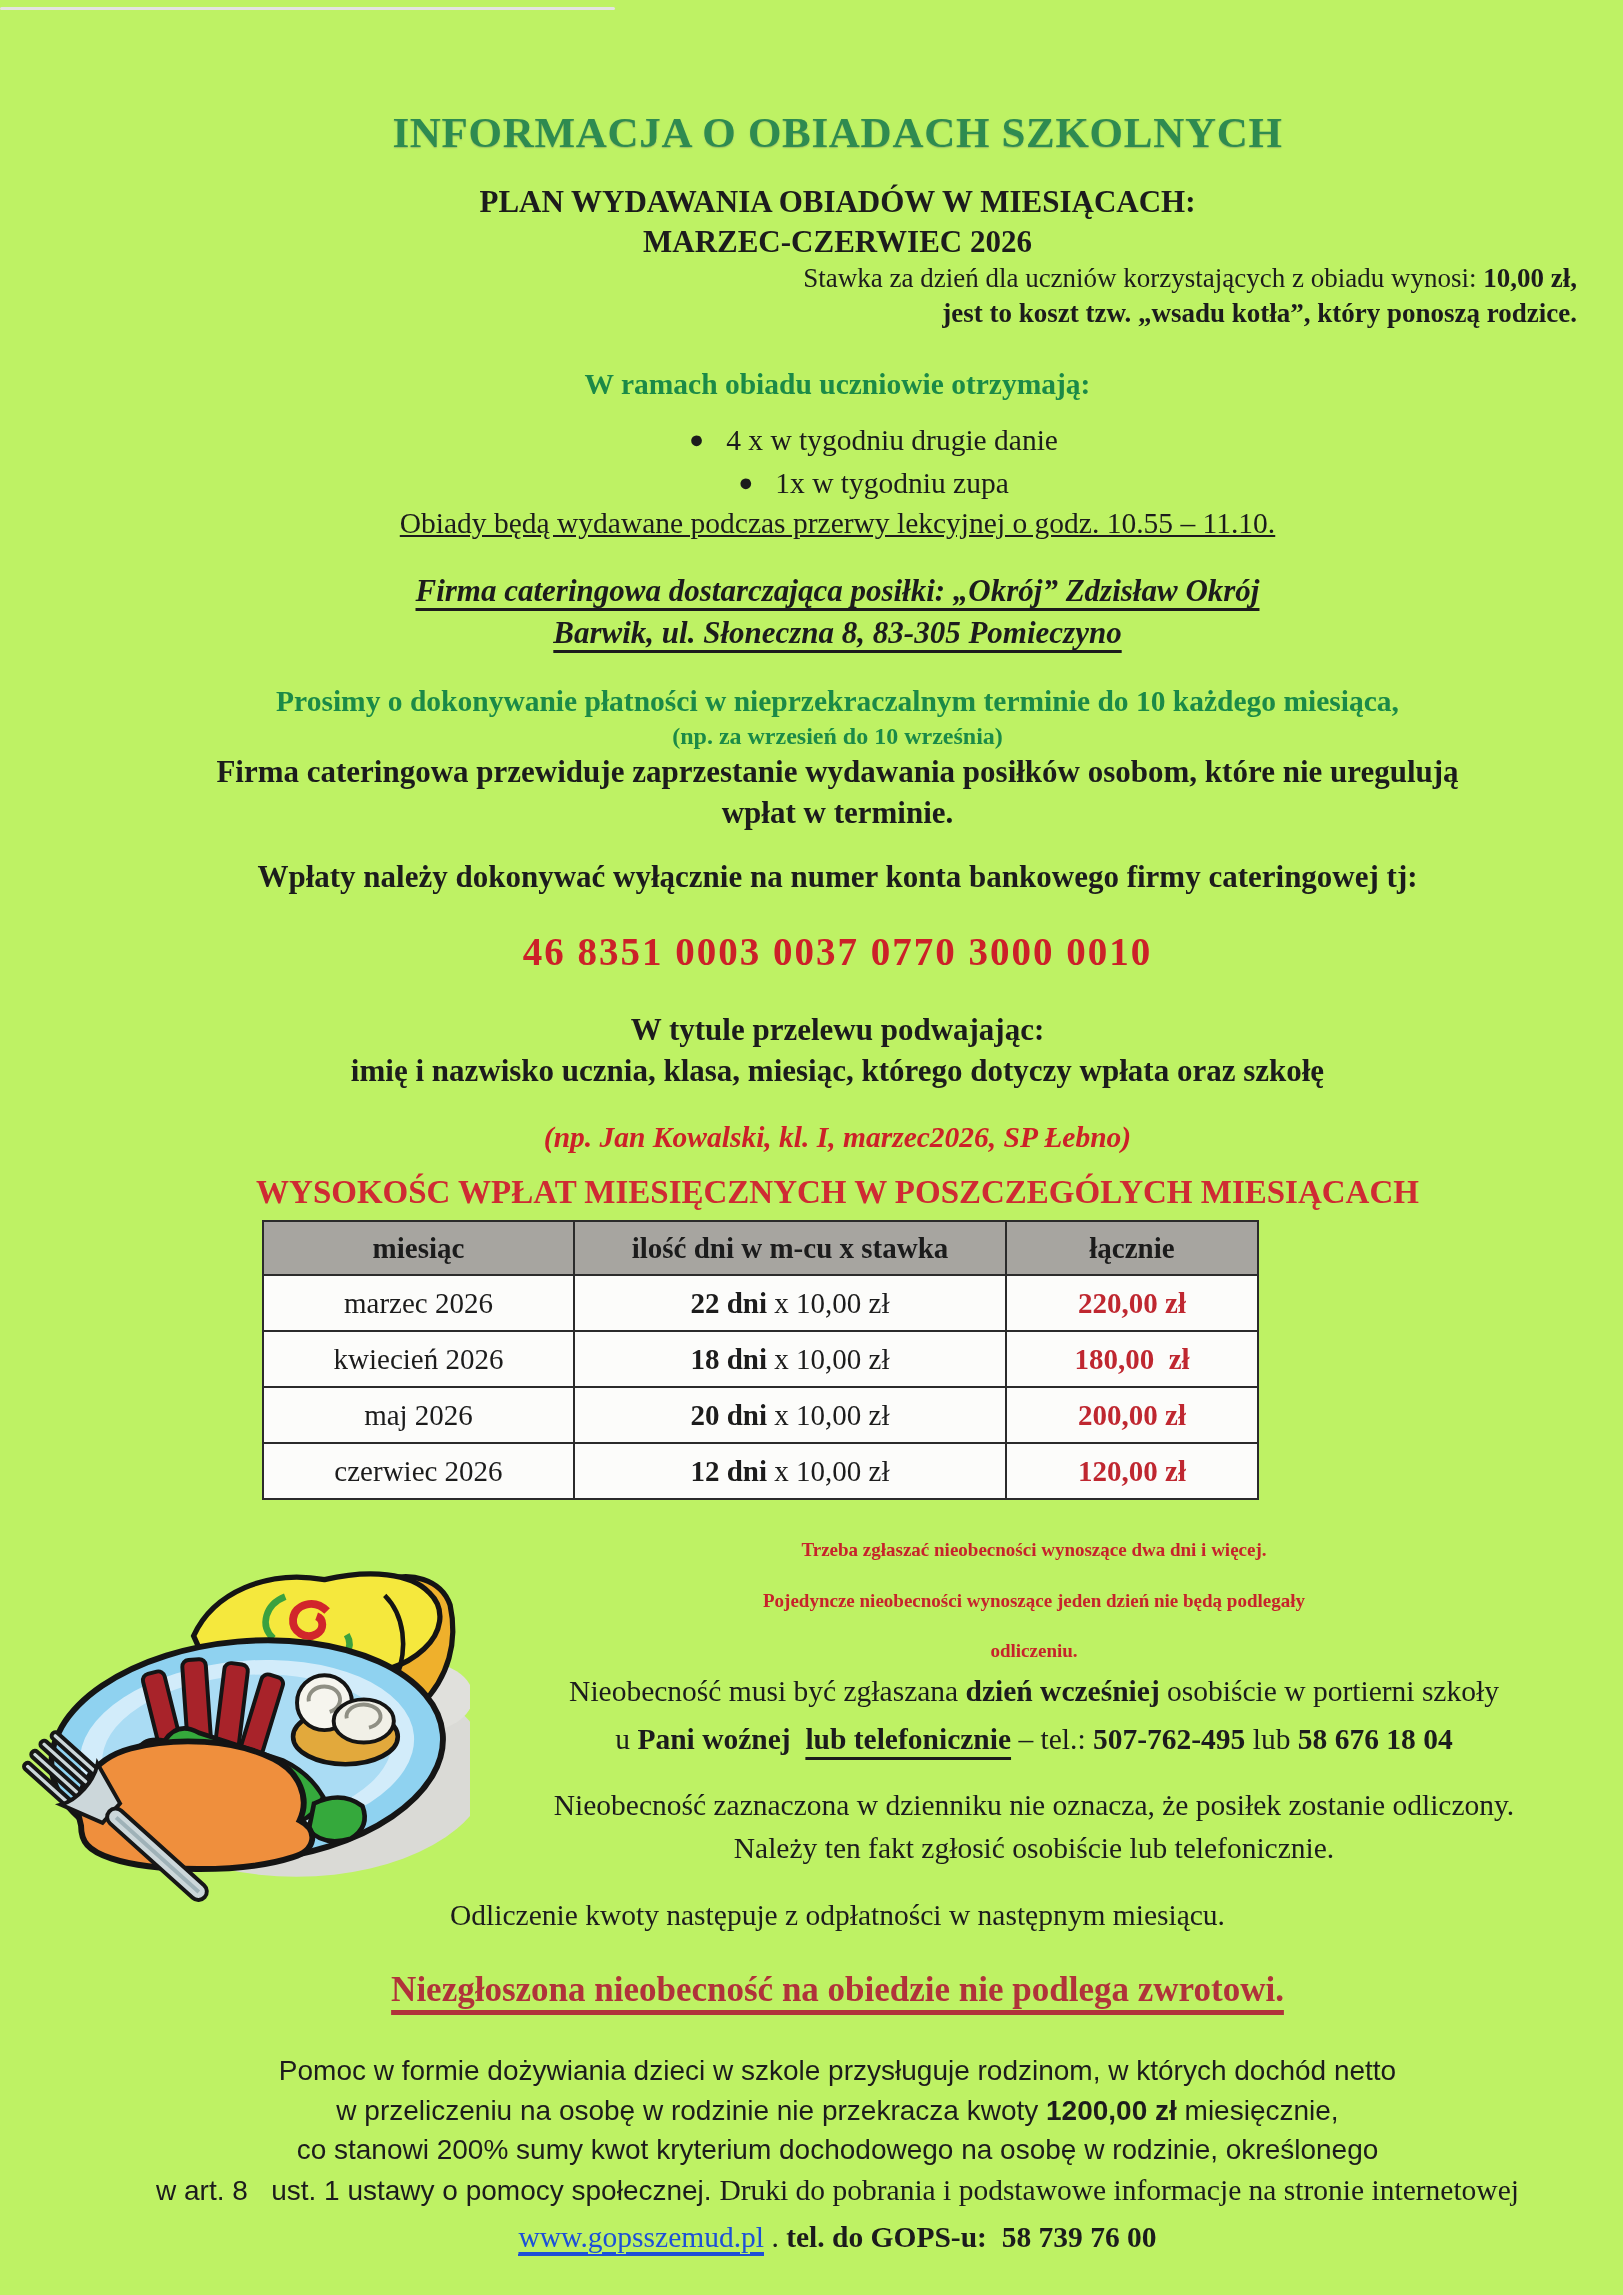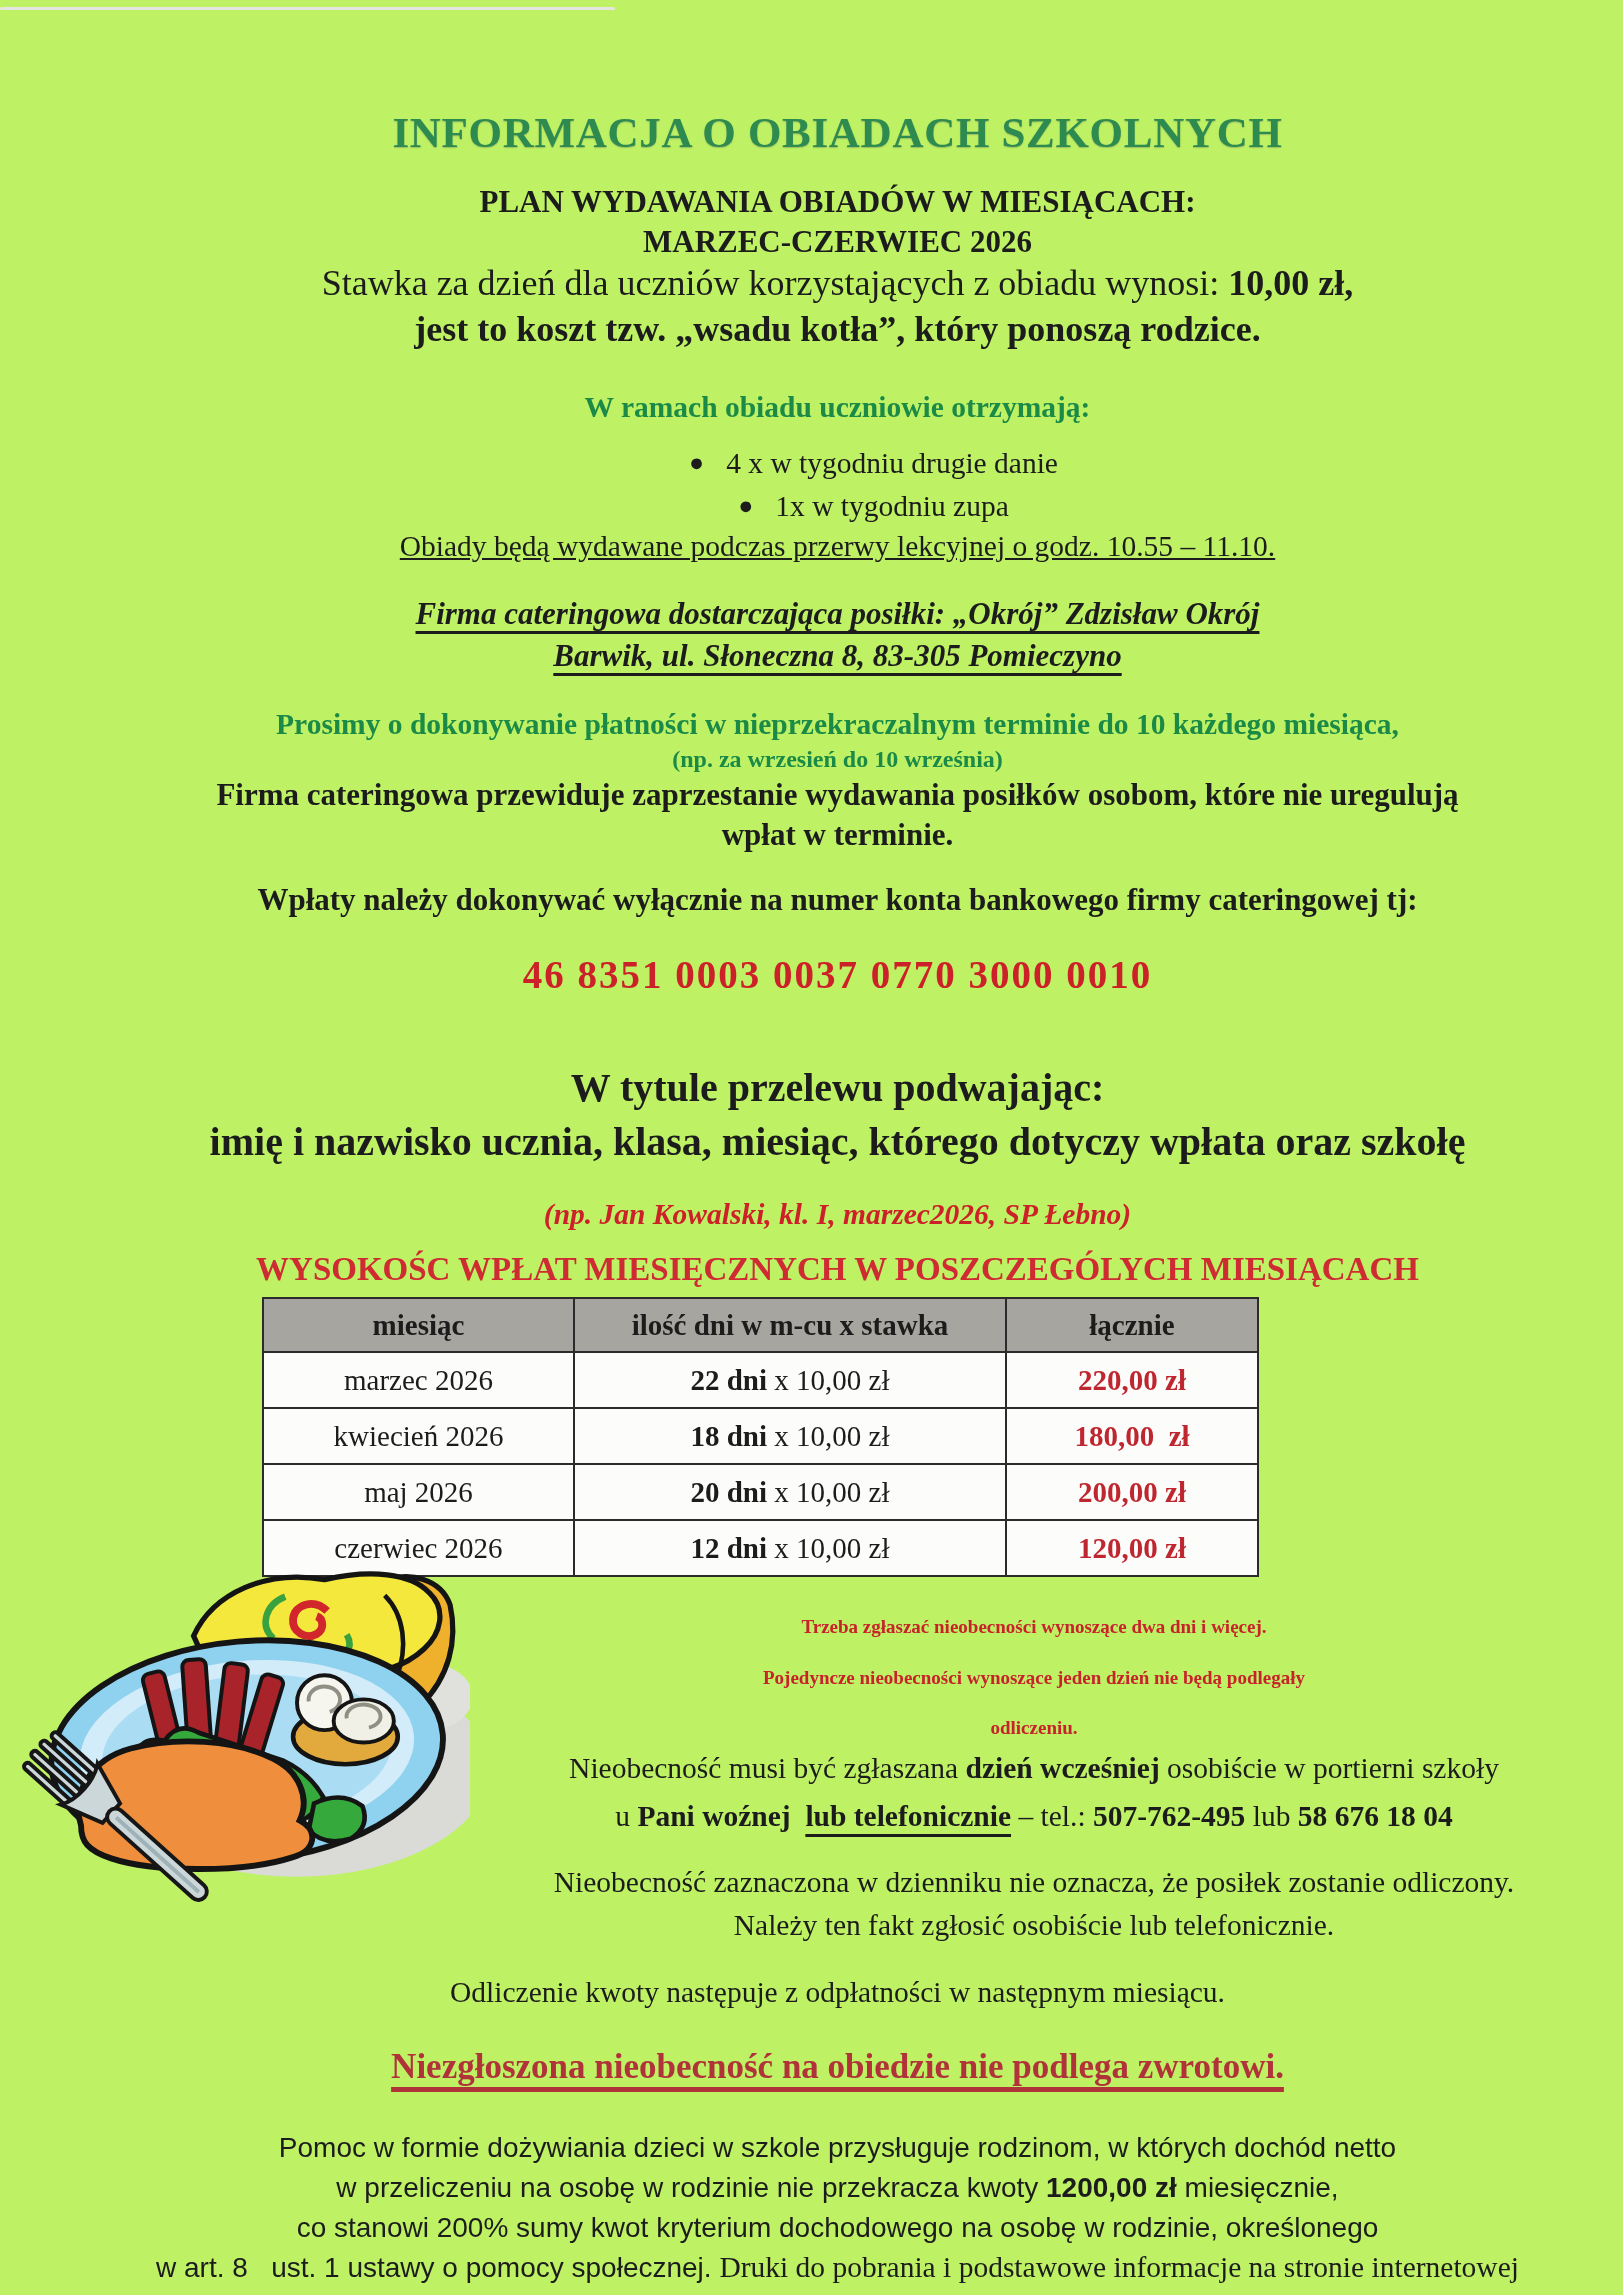--- a/index.html
+++ b/index.html
@@ -15,36 +15,36 @@
     overflow:hidden;
   }
   .scan-edge{position:absolute;top:6.5px;left:0;width:615px;height:3.3px;background:#e4e4e0;border-radius:2px;}
   .center{text-align:center;}
   .title{
     font-size:43px;font-weight:bold;color:#2e8b50;letter-spacing:0.7px;
     text-shadow:0 1.3px 1.3px rgba(90,90,90,.35);
     margin-bottom:25px;
   }
   .plan{font-size:31px;font-weight:bold;line-height:1.28;}
-  .stawka{font-size:36px;line-height:1.27;}
+  .stawka{font-size:27px;line-height:1.27;text-align:right;}
   .b{font-weight:bold;}
   .sec-gap-sm{height:38px;}
   .green-head{font-size:29.5px;font-weight:bold;color:#1b8a47;margin-bottom:18px;}
   .bullet-line{font-size:29.5px;line-height:1.45;transform:translateX(36px);}
   .bullet-dot{display:inline-block;margin-right:22px;font-size:25px;vertical-align:2px;}
   .obiady{font-size:29.5px;line-height:1.35;text-decoration:underline;}
   .firm{font-size:31px;font-weight:bold;font-style:italic;line-height:1.35;margin-top:26px;}
   .firm .u{text-decoration:underline;text-decoration-thickness:3.3px;text-underline-offset:7.2px;}
   .platnosci{margin-top:29px;}
   .green1{font-size:29.5px;font-weight:bold;color:#1b8a47;line-height:1.25;}
   .green2{font-size:24px;font-weight:bold;color:#1b8a47;line-height:1.35;}
   .warn{font-size:31px;font-weight:bold;line-height:1.3;}
   .wplaty-intro{font-size:31px;font-weight:bold;margin-top:26px;}
   .account{font-size:39px;font-weight:bold;color:#cc2128;letter-spacing:2px;margin-top:33px;line-height:1.25;}
-  .tytul{font-size:40px;font-weight:bold;line-height:1.35;margin-top:62px;}
+  .tytul{font-size:31px;font-weight:bold;line-height:1.35;margin-top:32px;}
   .example{font-size:29.5px;font-weight:bold;font-style:italic;color:#cc2128;margin-top:29px;}
   .wysokosc{font-size:33px;font-weight:bold;color:#cf2b33;margin-top:19.6px;margin-bottom:9.2px;letter-spacing:0px;}
   table.fees{
     border-collapse:collapse;
     margin-left:164px;
     width:995px;
     table-layout:fixed;
   }
   table.fees th,table.fees td{
     border:2.6px solid #2b2b2b;

